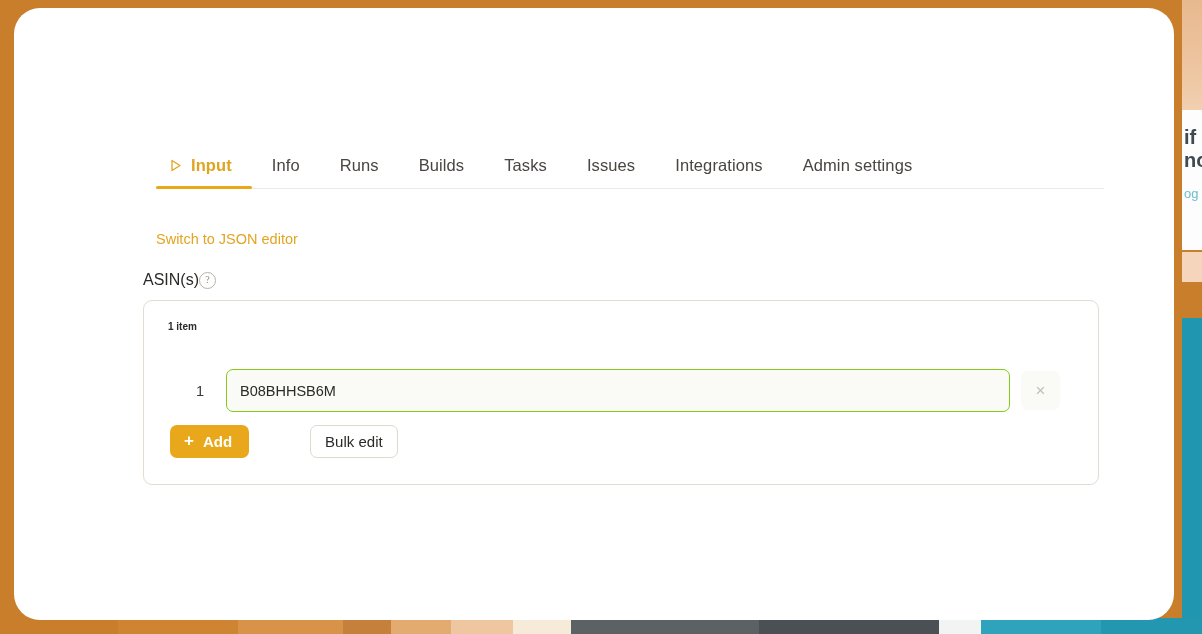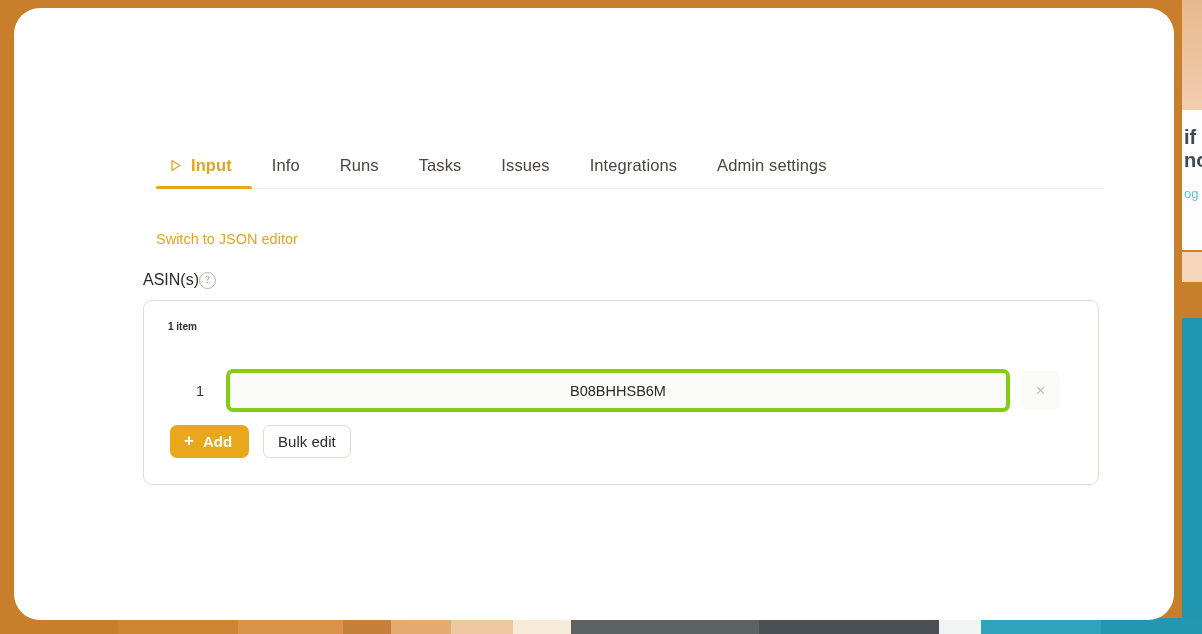--- a/index.html
+++ b/index.html
@@ -241,29 +241,28 @@
     text-align: right;
     font-size: 14.5px;
     color: #3b3834;
     padding-right: 22px;
     box-sizing: content-box;
   }
   .row-input {
     width: 784px;
     height: 43px;
     box-sizing: border-box;
-    border: 4px solid #84cc16;
+    border: 1px solid #84cc16;
     border-radius: 7px;
     background: #fafaf6;
     font-family: "Liberation Sans", sans-serif;
     font-size: 14.5px;
     color: #2b2a28;
     padding: 0 13px;
     outline: none;
-    text-align: center;
   }
   .remove-btn {
     margin-left: 11px;
     width: 39px;
     height: 39px;
     border-radius: 7px;
     background: #fafaf6;
     border: none;
     color: #c3c0b2;
     font-size: 17px;
@@ -307,20 +306,21 @@
   .btn-bulk {
     background: #ffffff;
     color: #2b2a28;
     border: 1px solid #ddd9cf;
     border-radius: 7px;
     height: 33px;
     padding: 0 14px;
     font-size: 15px;
     cursor: pointer;
     font-family: "Liberation Sans", sans-serif;
+    margin-left: 47px;
   }
 </style>
 </head>
 <body>
 
 <div class="page-bg">
   <div class="bg-peach-top"></div>
   <div class="bg-white-panel"></div>
   <div class="bg-frag-1">if</div>
   <div class="bg-frag-2">no</div>
@@ -355,20 +355,23 @@
           </span>
           <span>Input</span>
         </div>
         <div class="tab">
           <span>Info</span>
         </div>
         <div class="tab">
           <span>Runs</span>
         </div>
         <div class="tab">
+          <span>Builds</span>
+        </div>
+        <div class="tab">
           <span>Tasks</span>
         </div>
         <div class="tab">
           <span>Issues</span>
         </div>
         <div class="tab">
           <span>Integrations</span>
         </div>
         <div class="tab">
           <span>Admin settings</span>

